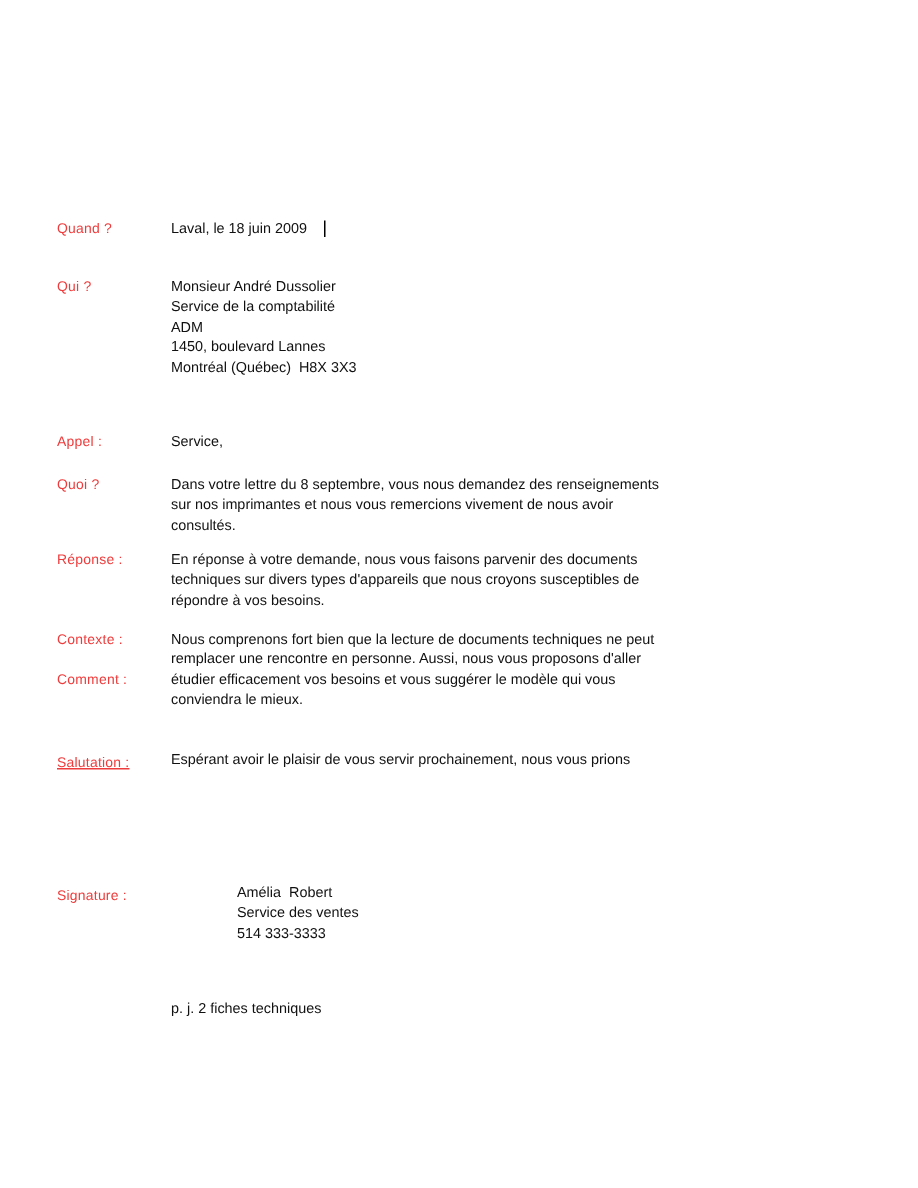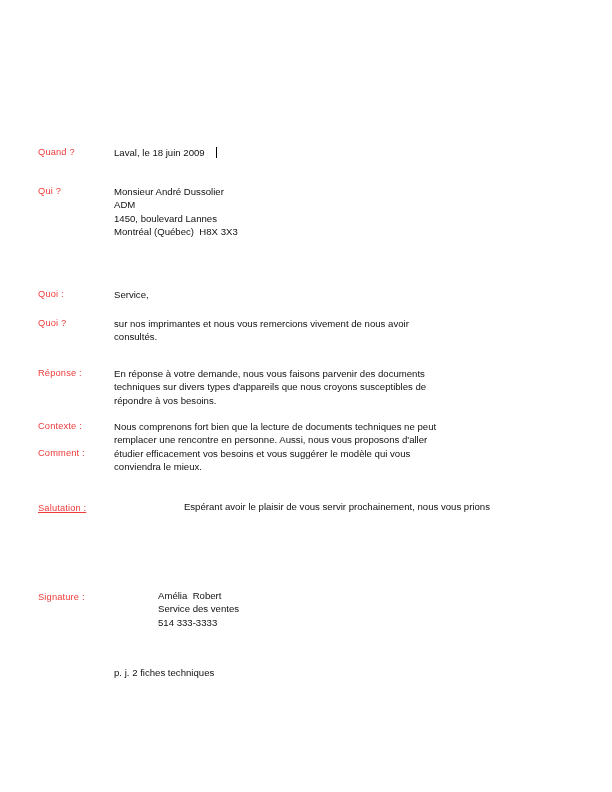--- a/index.html
+++ b/index.html
@@ -51,32 +51,34 @@
 
   <div class="label" style="top:146px;">Quand ?</div>
   <div class="body-block" style="top:146px;">
     <span class="ln">Laval, le 18 juin 2009</span>
   </div>
   <div style="position:absolute;left:216px;top:147px;width:1px;height:11px;background:#000;"></div>
 
   <div class="label" style="top:185px;">Qui ?</div>
   <div class="body-block" style="top:185px;">
     <span class="ln">Monsieur André Dussolier</span>
+    <span class="ln">Service de la comptabilité</span>
     <span class="ln">ADM</span>
     <span class="ln">1450, boulevard Lannes</span>
     <span class="ln">Montréal (Québec)  H8X 3X3</span>
   </div>
 
-  <div class="label" style="top:288px;">Quoi :</div>
+  <div class="label" style="top:288px;">Appel :</div>
   <div class="body-block" style="top:288px;">
     <span class="ln">Service,</span>
   </div>
 
   <div class="label" style="top:317px;">Quoi ?</div>
   <div class="body-block" style="top:317px;">
+    <span class="ln">Dans votre lettre du 8 septembre, vous nous demandez des renseignements</span>
     <span class="ln">sur nos imprimantes et nous vous remercions vivement de nous avoir</span>
     <span class="ln">consultés.</span>
   </div>
 
   <div class="label" style="top:367px;">Réponse :</div>
   <div class="body-block" style="top:367px;">
     <span class="ln">En réponse à votre demande, nous vous faisons parvenir des documents</span>
     <span class="ln">techniques sur divers types d'appareils que nous croyons susceptibles de</span>
     <span class="ln">répondre à vos besoins.</span>
   </div>
@@ -84,21 +86,21 @@
   <div class="label" style="top:420px;">Contexte :</div>
   <div class="label" style="top:447px;">Comment :</div>
   <div class="body-block" style="top:420px;">
     <span class="ln">Nous comprenons fort bien que la lecture de documents techniques ne peut</span>
     <span class="ln">remplacer une rencontre en personne. Aussi, nous vous proposons d'aller</span>
     <span class="ln">étudier efficacement vos besoins et vous suggérer le modèle qui vous</span>
     <span class="ln">conviendra le mieux.</span>
   </div>
 
   <div class="label" style="top:502px;text-decoration:underline;">Salutation :</div>
-  <div class="body-block" style="top:500px;text-align:right;">
+  <div class="body-block" style="top:500px;">
     <span class="ln">Espérant avoir le plaisir de vous servir prochainement, nous vous prions</span>
   </div>
 
   <div class="label" style="top:591px;">Signature :</div>
   <div class="body-block" style="top:589px;margin-left:44px;">
     <span class="ln">Amélia  Robert</span>
     <span class="ln">Service des ventes</span>
     <span class="ln">514 333-3333</span>
   </div>
 

